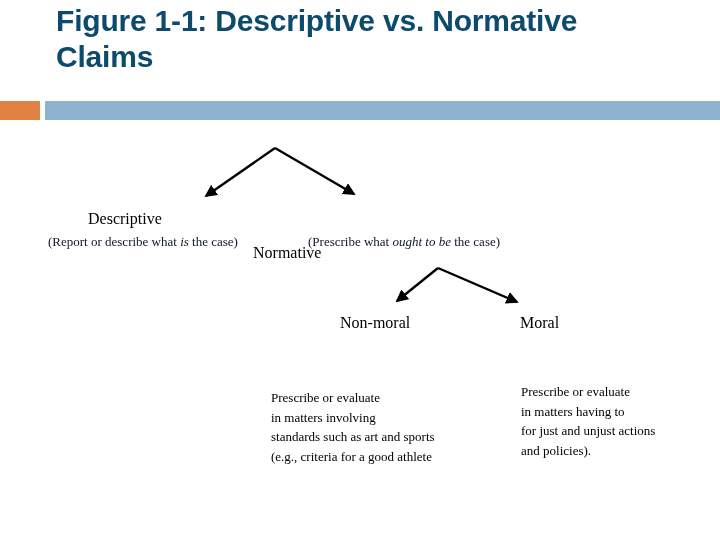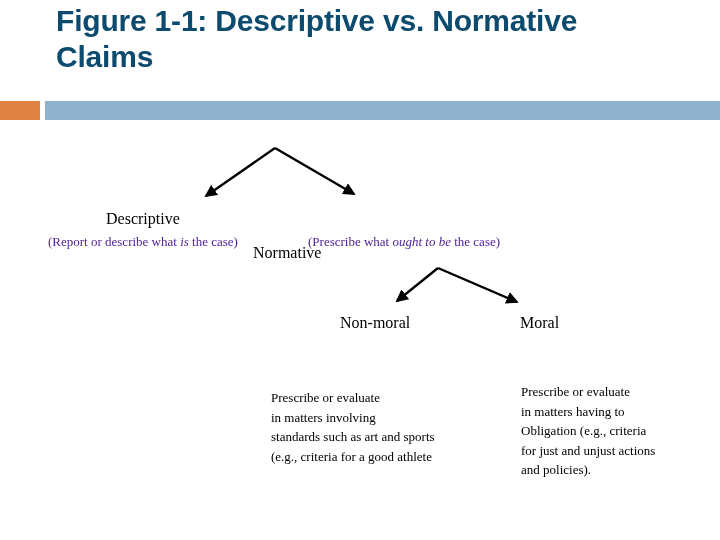--- a/index.html
+++ b/index.html
@@ -72,33 +72,33 @@
     font-size: 16px;
     line-height: 18px;
     color: #000000;
     white-space: nowrap;
   }
   .node-sub {
     position: absolute;
     font-family: "Liberation Serif", serif;
     font-size: 13px;
     line-height: 16px;
-    color: #4c1d95;
+    color: #0f172a;
     white-space: nowrap;
   }
   .node-block {
     position: absolute;
     font-family: "Liberation Serif", serif;
     font-size: 13px;
     line-height: 19.5px;
     color: #000000;
   }
   .node-block .ln { display: block; white-space: nowrap; }
 
-  #label-descriptive { left: 106px;  top: 210px; }
+  #label-descriptive { left: 88px;  top: 210px; }
   #label-normative   { left: 253px; top: 210px; margin-top: 34px; }
   #sub-descriptive   { left: 48px;  top: 234px; }
   #sub-normative     { left: 308px; top: 234px; text-align: right; }
   #label-nonmoral    { left: 340px; top: 314px; }
   #label-moral       { left: 520px; top: 314px; }
   #block-nonmoral    { left: 271px; top: 388px; width: 230px; }
   #block-moral       { left: 521px; top: 382px; width: 185px; }
 </style>
 </head>
 <body>
@@ -141,16 +141,15 @@
 <div class="node-block" id="block-nonmoral">
     <span class="ln">Prescribe or evaluate</span>
     <span class="ln">in matters involving</span>
     <span class="ln">standards such as art and sports</span>
     <span class="ln">(e.g., criteria for a good athlete</span>
   </div>
 
 <div class="node-block" id="block-moral">
     <span class="ln">Prescribe or evaluate</span>
     <span class="ln">in matters having to</span>
-    <span class="ln">Obligation (e.g., criteria</span>
     <span class="ln">for just and unjust actions</span>
     <span class="ln">and policies).</span>
   </div>
 
 </body></html>

